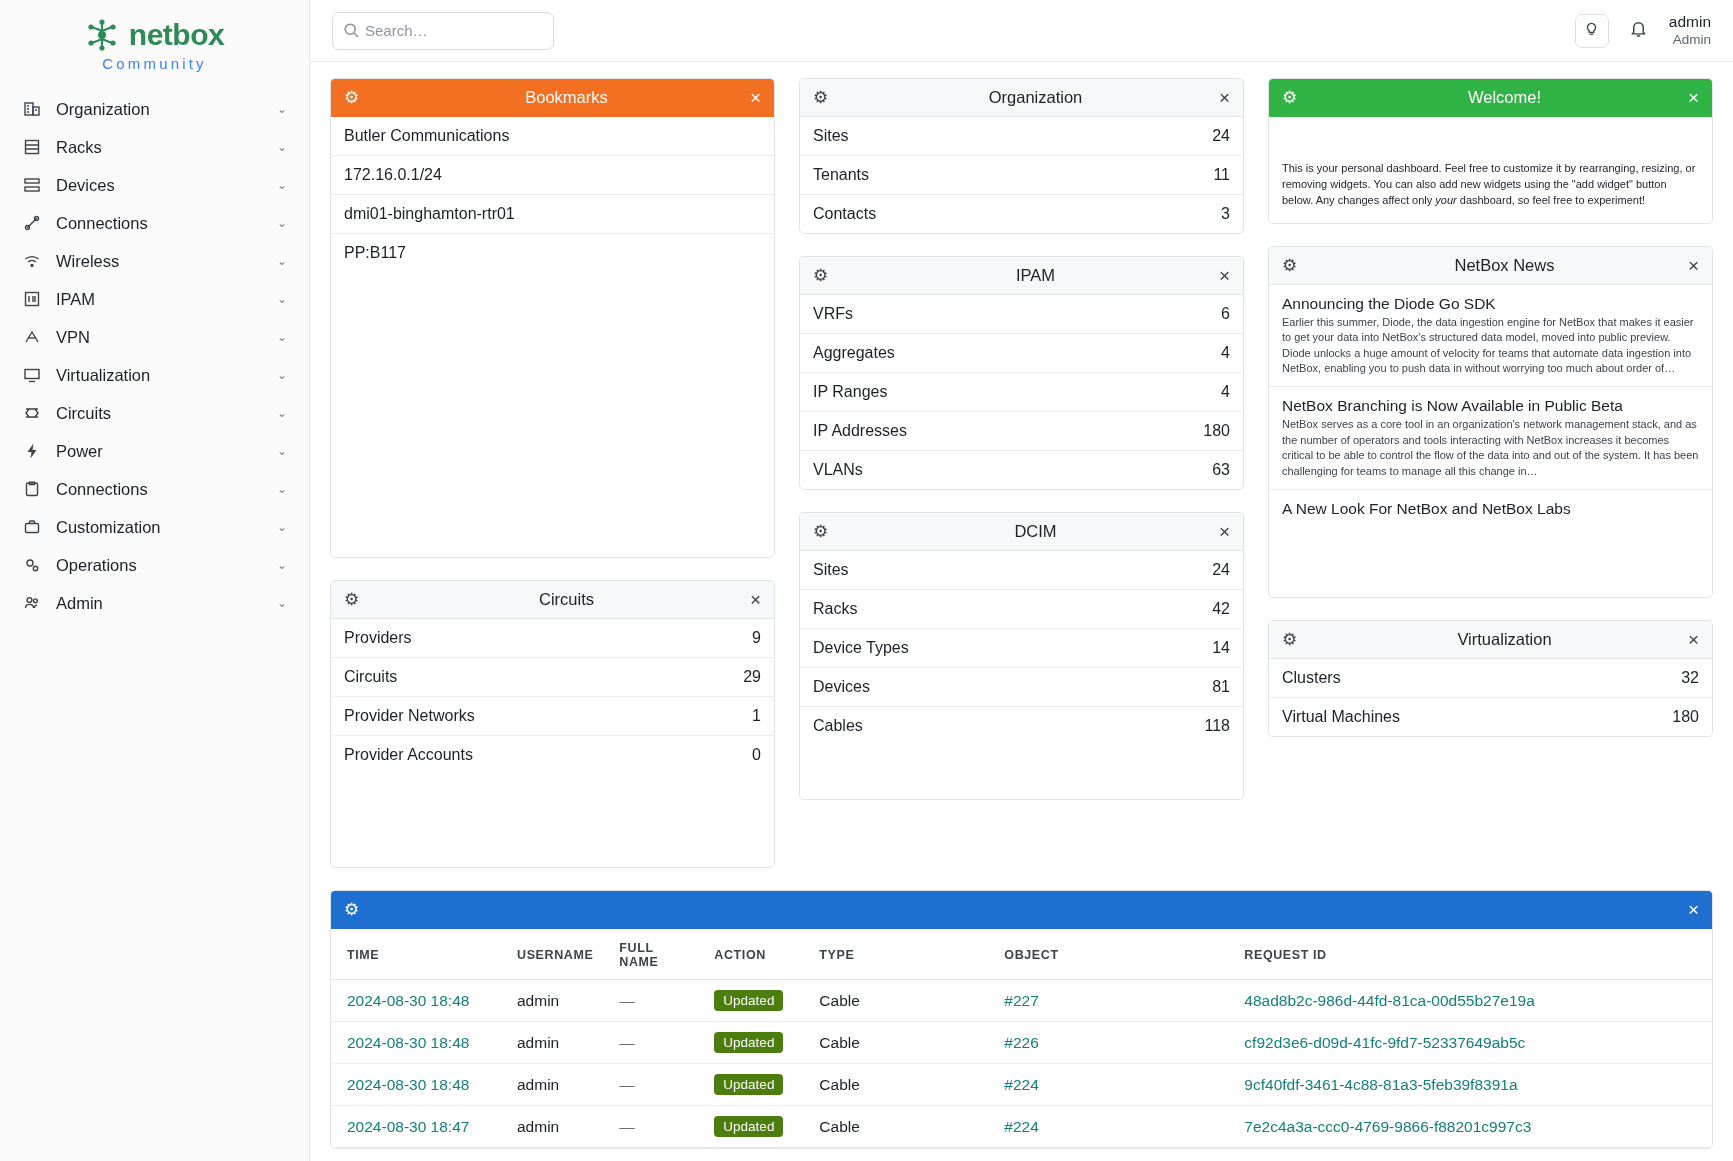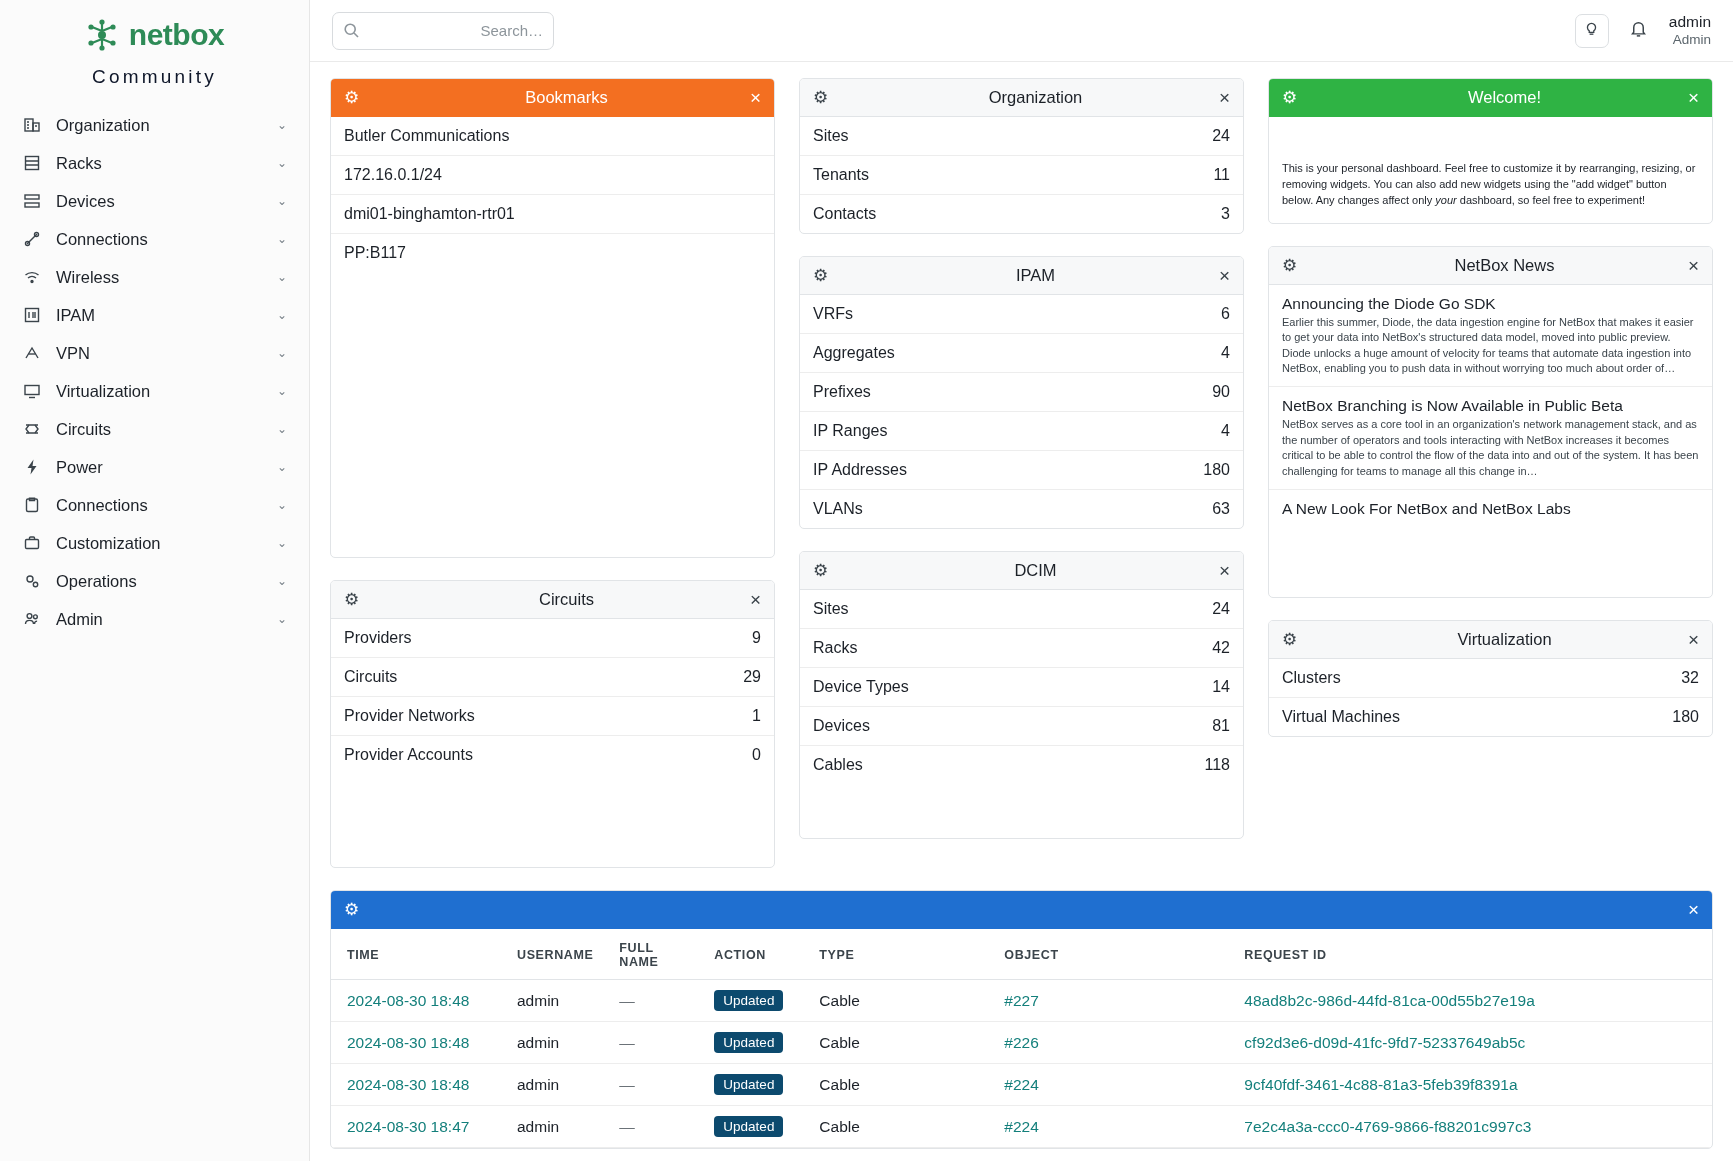--- a/index.html
+++ b/index.html
@@ -32,24 +32,24 @@
   }
   .brand-row { display: flex; align-items: center; gap: 10px; }
   .brand-logo { width: 34px; height: 34px; }
   .brand-name {
     font-size: 30px;
     font-weight: 700;
     color: #2e8b57;
     letter-spacing: -0.5px;
   }
   .brand-sub {
-    font-size: 19px;
+    font-size: 15px;
     letter-spacing: 3.2px;
-    color: #0f172a;
-    margin-top: 14px;
+    color: #3b82f6;
+    margin-top: 3px;
   }
   .nav-item {
     display: flex;
     align-items: center;
     gap: 14px;
     padding: 9px 22px 9px 22px;
     cursor: pointer;
     color: #1c2128;
     font-size: 16.5px;
   }
@@ -81,21 +81,20 @@
     width: 100%;
     height: 38px;
     border: 1px solid #d8dbde;
     border-radius: 7px;
     padding: 0 10px 0 32px;
     font-size: 15px;
     font-family: "Liberation Sans", sans-serif;
     color: #3b444b;
     outline: none;
     background: #fff;
-    text-align: right;
   }
   .search-input::placeholder { color: #8d959b; }
   .search-ico {
     position: absolute; left: 11px; top: 10px;
     width: 17px; height: 17px; color: #8d959b;
   }
   .top-right {
     margin-left: auto;
     display: flex;
     align-items: center;
@@ -217,21 +216,21 @@
   }
   table.cl td {
     padding: 10px 10px 10px 16px;
     border-bottom: 1px solid #ededed;
     font-size: 15.5px;
     white-space: nowrap;
   }
   .link { color: #137f7b; text-decoration: none; }
   .badge-updated {
     display: inline-block;
-    background: #0c4a6e;
+    background: #4d7c0f;
     color: #fff;
     border-radius: 4px;
     padding: 3px 9px;
     font-size: 13.5px;
   }
   .dash { color: #6b7278; }
 </style>
 </head>
 <body>
 
@@ -535,24 +534,20 @@
             <span class="x">×</span>
           </div>
           <div class="card-body">
             <div class="list-row">
               <span>VRFs</span>
               <span class="val">6</span>
             </div>
             <div class="list-row">
               <span>Aggregates</span>
               <span class="val">4</span>
-            </div>
-            <div class="list-row">
-              <span>Prefixes</span>
-              <span class="val">90</span>
             </div>
             <div class="list-row">
               <span>IP Ranges</span>
               <span class="val">4</span>
             </div>
             <div class="list-row">
               <span>IP Addresses</span>
               <span class="val">180</span>
             </div>
             <div class="list-row">

